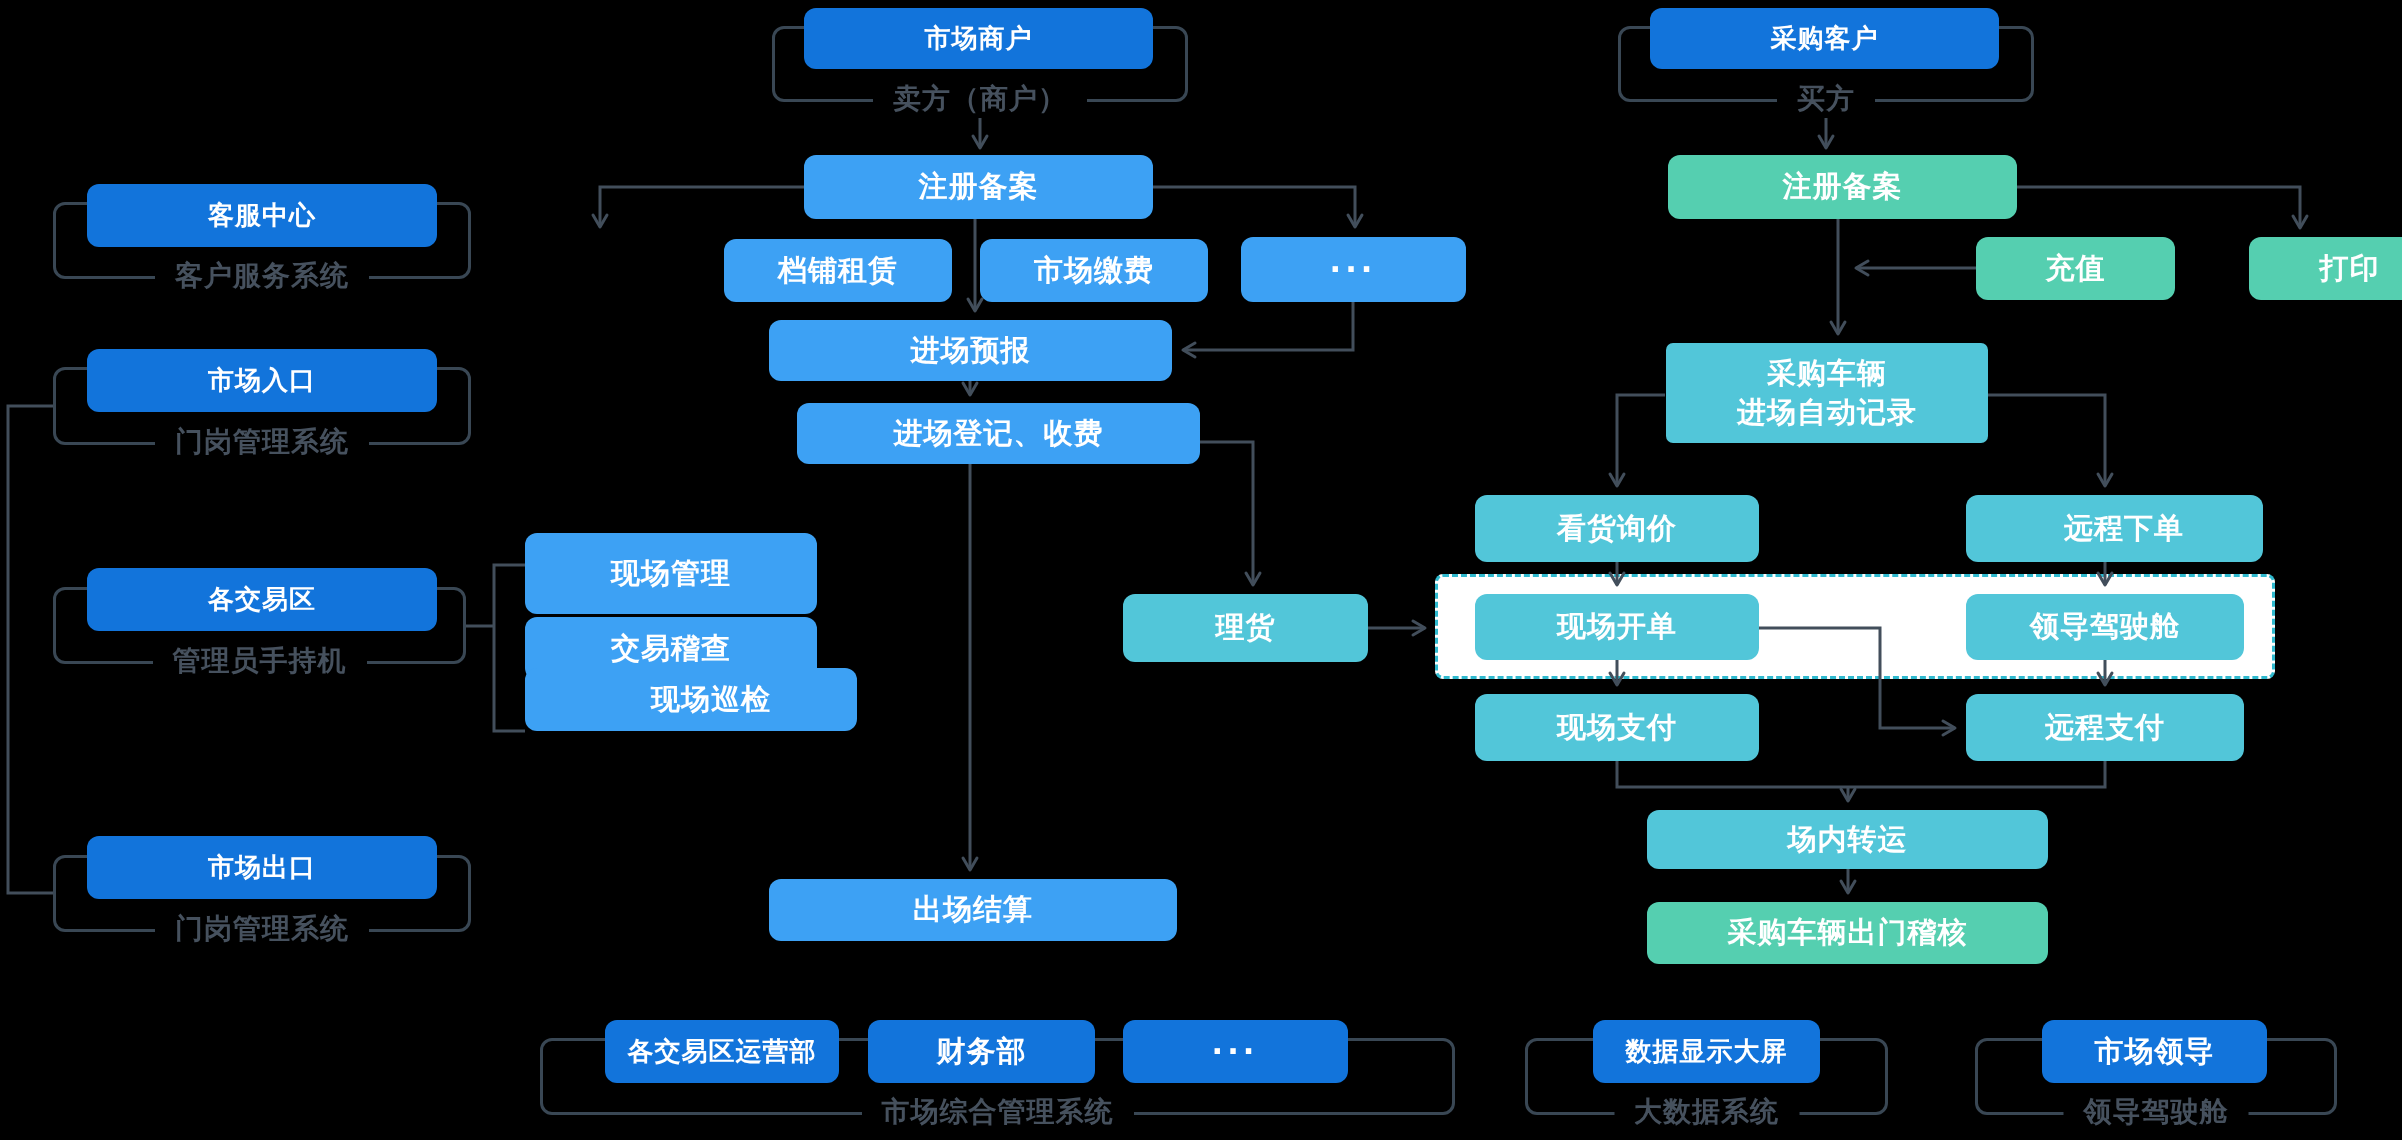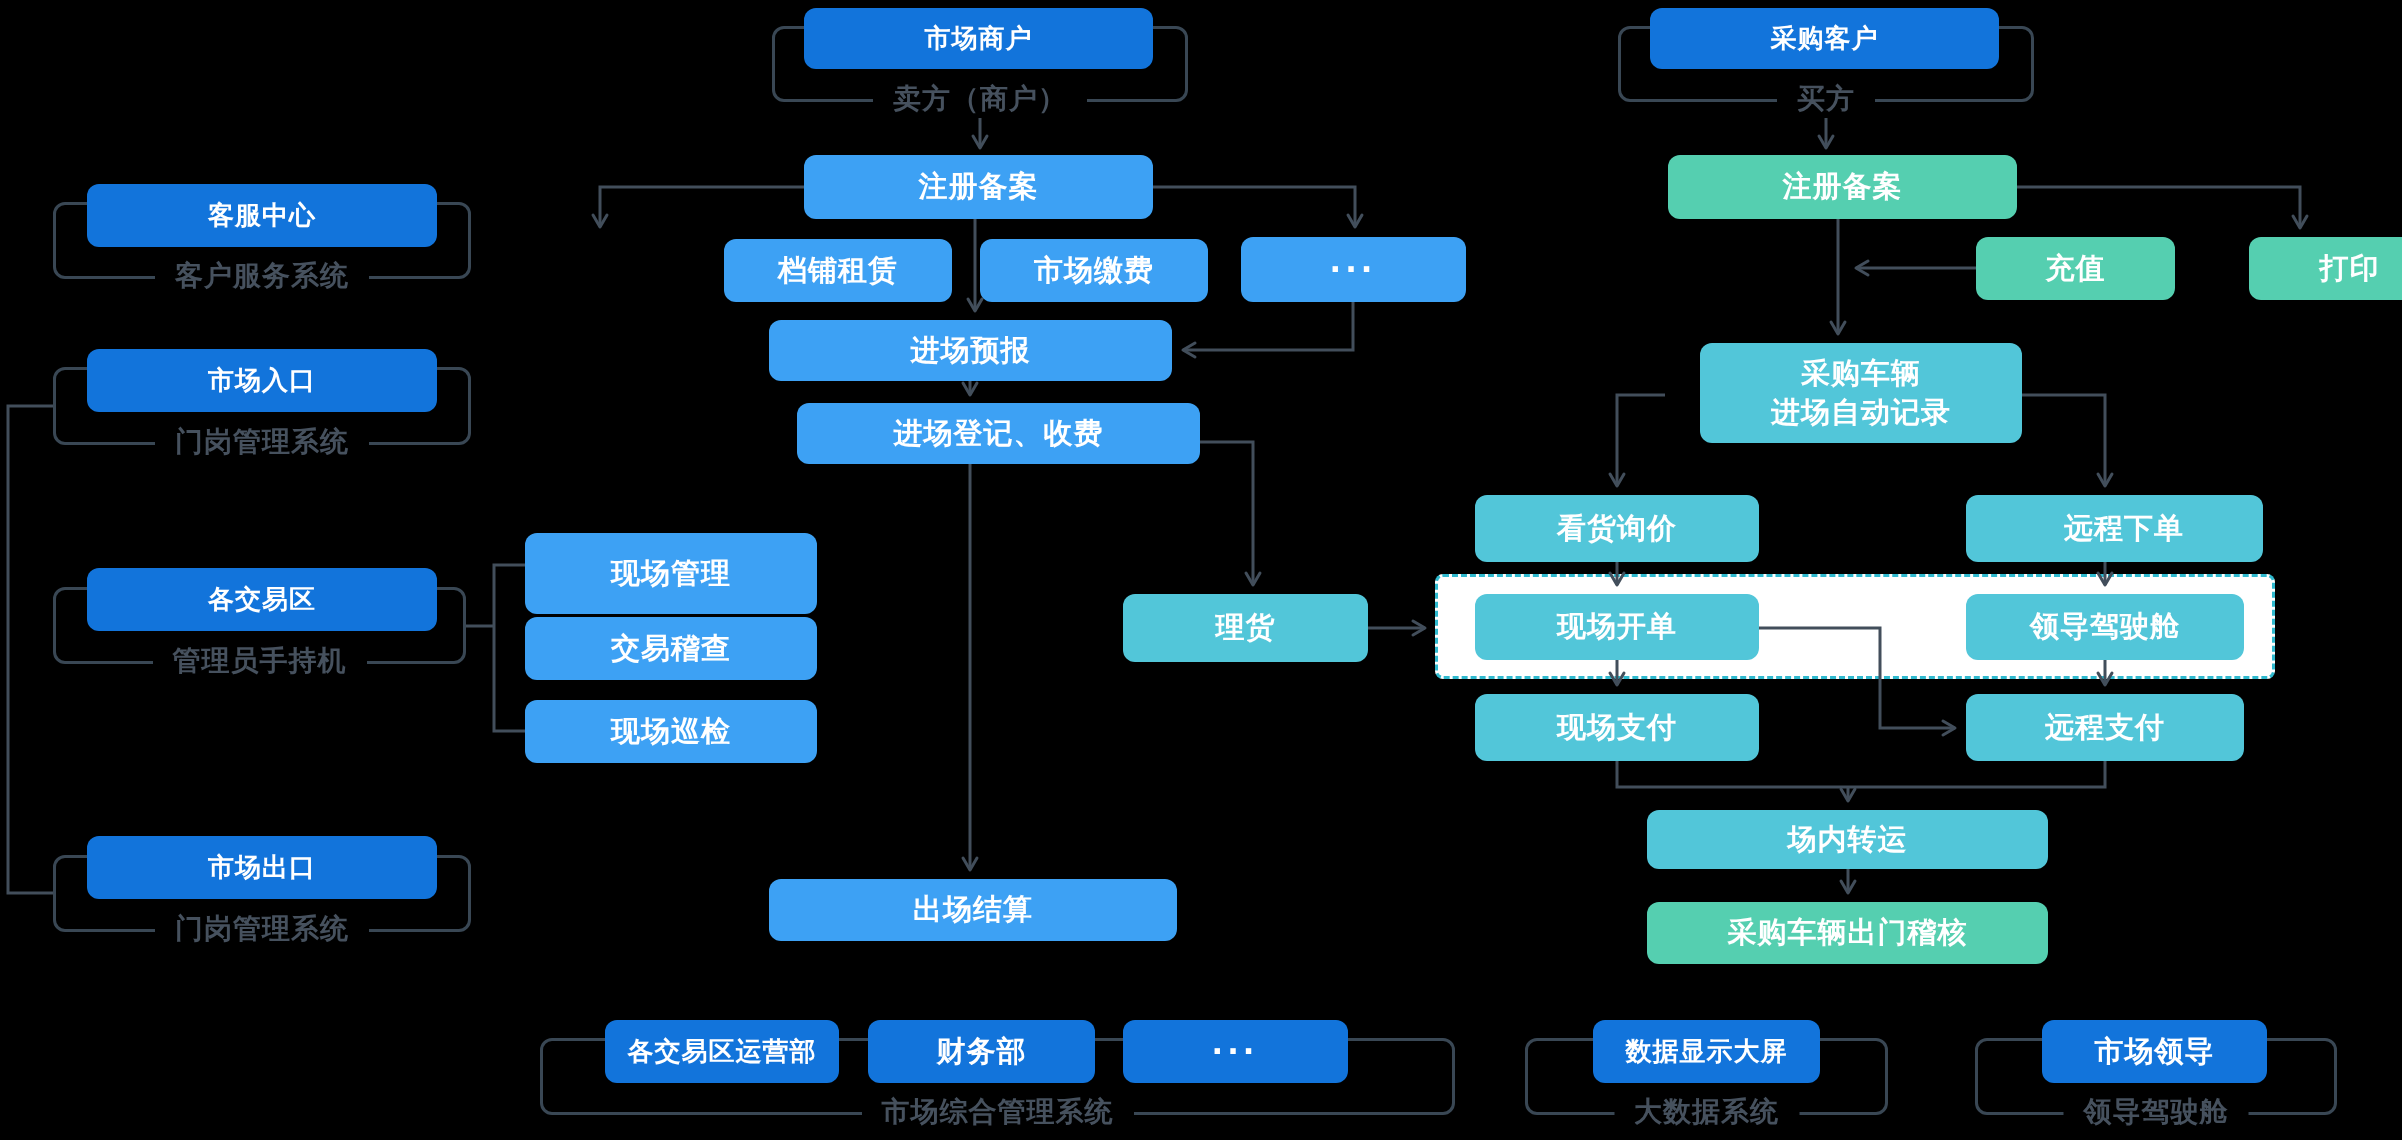--- a/index.html
+++ b/index.html
@@ -149,40 +149,40 @@
   </div>
   <div class="node lblue" style="left:769px;top:403px;width:403px;height:61px;margin-left:28px;">
     <span>进场登记、收费</span>
   </div>
   <div class="node lblue" style="left:525px;top:533px;width:292px;height:81px;">
     <span>现场管理</span>
   </div>
   <div class="node lblue" style="left:525px;top:617px;width:292px;height:63px;">
     <span>交易稽查</span>
   </div>
-  <div class="node lblue" style="left:525px;top:700px;width:292px;height:63px;">
+  <div class="node lblue" style="left:525px;top:668px;width:292px;height:63px;padding-left:40px;">
     <span>现场巡检</span>
   </div>
   <div class="node cyan" style="left:1123px;top:594px;width:245px;height:68px;">
     <span>理货</span>
   </div>
   <div class="node lblue" style="left:769px;top:879px;width:408px;height:62px;">
     <span>出场结算</span>
   </div>
 
   <div class="node green" style="left:1668px;top:155px;width:349px;height:64px;">
     <span>注册备案</span>
   </div>
   <div class="node green" style="left:1976px;top:237px;width:199px;height:63px;">
     <span>充值</span>
   </div>
   <div class="node green" style="left:2201px;top:237px;width:201px;height:63px;margin-left:48px;">
     <span>打印</span>
   </div>
-  <div class="node cyan" style="left:1700px;top:343px;width:322px;height:100px;">
+  <div class="node cyan" style="left:1666px;top:343px;width:322px;height:100px;border-radius:7px;">
     <span>采购车辆
 进场自动记录</span>
   </div>
   <div class="node cyan" style="left:1475px;top:495px;width:284px;height:67px;">
     <span>看货询价</span>
   </div>
   <div class="node cyan" style="left:1966px;top:495px;width:278px;height:67px;padding-left:19px;">
     <span>远程下单</span>
   </div>
   <div class="node cyan" style="left:1475px;top:594px;width:284px;height:66px;">

